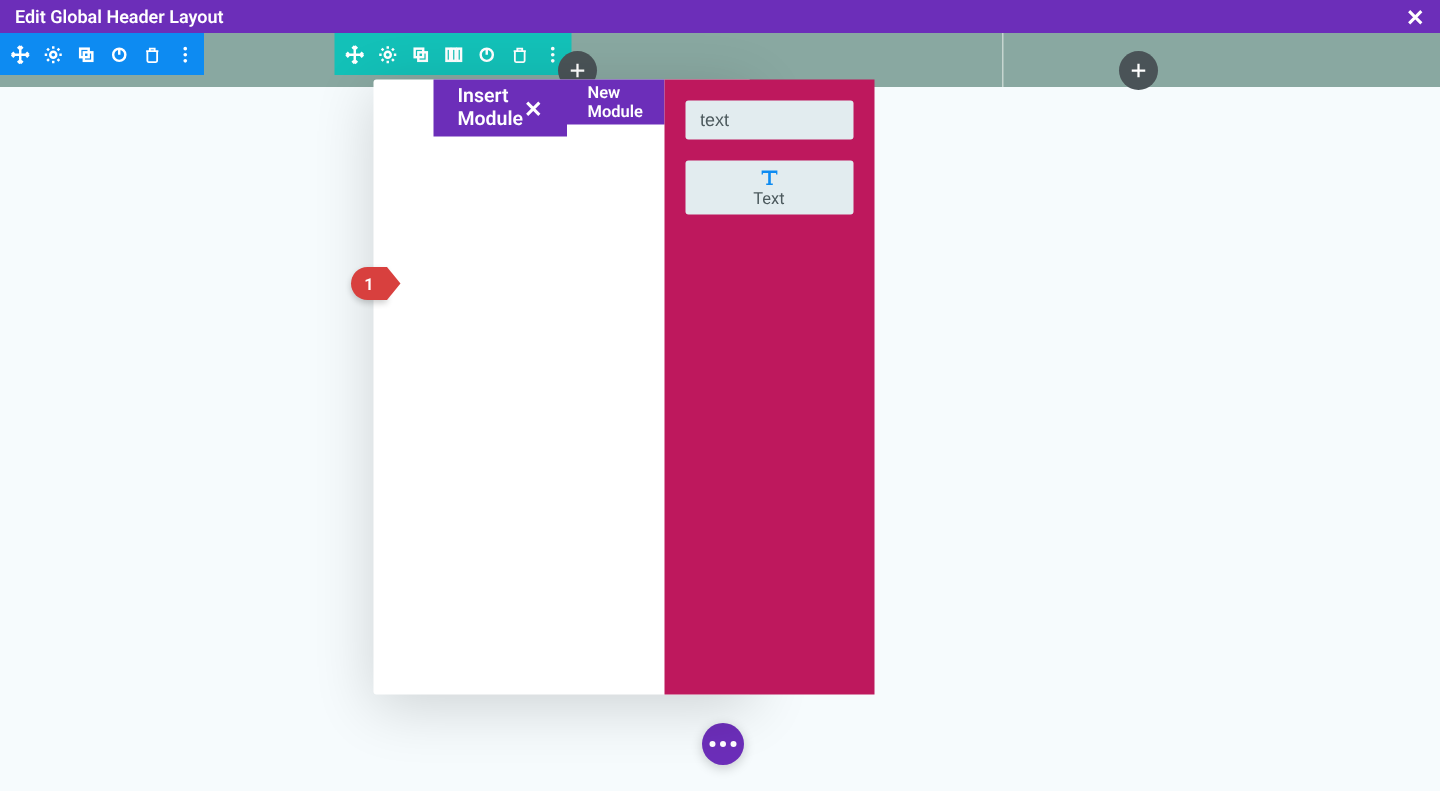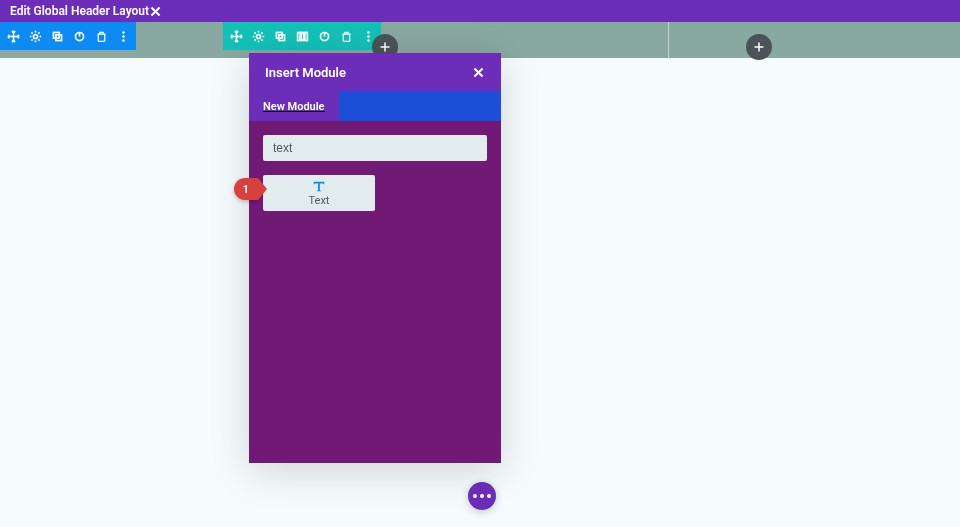--- a/index.html
+++ b/index.html
@@ -13,20 +13,21 @@
   }
   .top-bar {
     background: #6c2eb9;
     height: 22px;
     display: flex;
     align-items: center;
     padding: 0 10px;
     color: #fff;
     font-size: 12px;
     font-weight: 600;
+    justify-content: space-between;
   }
   .section-bar {
     background: #89a8a1;
     height: 36px;
     position: relative;
   }
   .toolbar {
     position: absolute;
     top: 0;
     display: flex;
@@ -66,53 +67,53 @@
   .modal {
     position: absolute;
     left: 249px;
     top: 53px;
     width: 252px;
     height: 410px;
     background: #fff;
     box-shadow: 0 8px 40px rgba(0,0,0,0.16);
     border-radius: 2px;
     display: flex;
-    flex-direction: column;
+    flex-direction: row;
     z-index: 10;
+    padding-left: 40px;
   }
   .modal-header {
     background: #6c2eb9;
     color: #fff;
     height: 38px;
     display: flex;
     align-items: center;
     padding: 0 16px;
     font-size: 13px;
     font-weight: 600;
     justify-content: space-between;
   }
   .modal-tabs {
     background: #1d4ed8;
     height: 30px;
     display: flex;
-    text-decoration: underline;
   }
   .modal-tab {
     color: #fff;
     font-size: 11px;
     font-weight: 600;
     padding: 0 14px;
     display: flex; align-items: center;
     cursor: pointer;
   }
   .modal-tab.active { background: #6c2eb9; }
   .modal-body {
     flex: 1;
     padding: 14px;
-    background: #701a75;
+    background: #be185d;
   }
   .search {
     width: 100%;
     background: #e2ecef;
     border: none;
     height: 26px;
     padding: 0 10px;
     font-size: 12px;
     color: #4d5a5e;
     border-radius: 2px;

